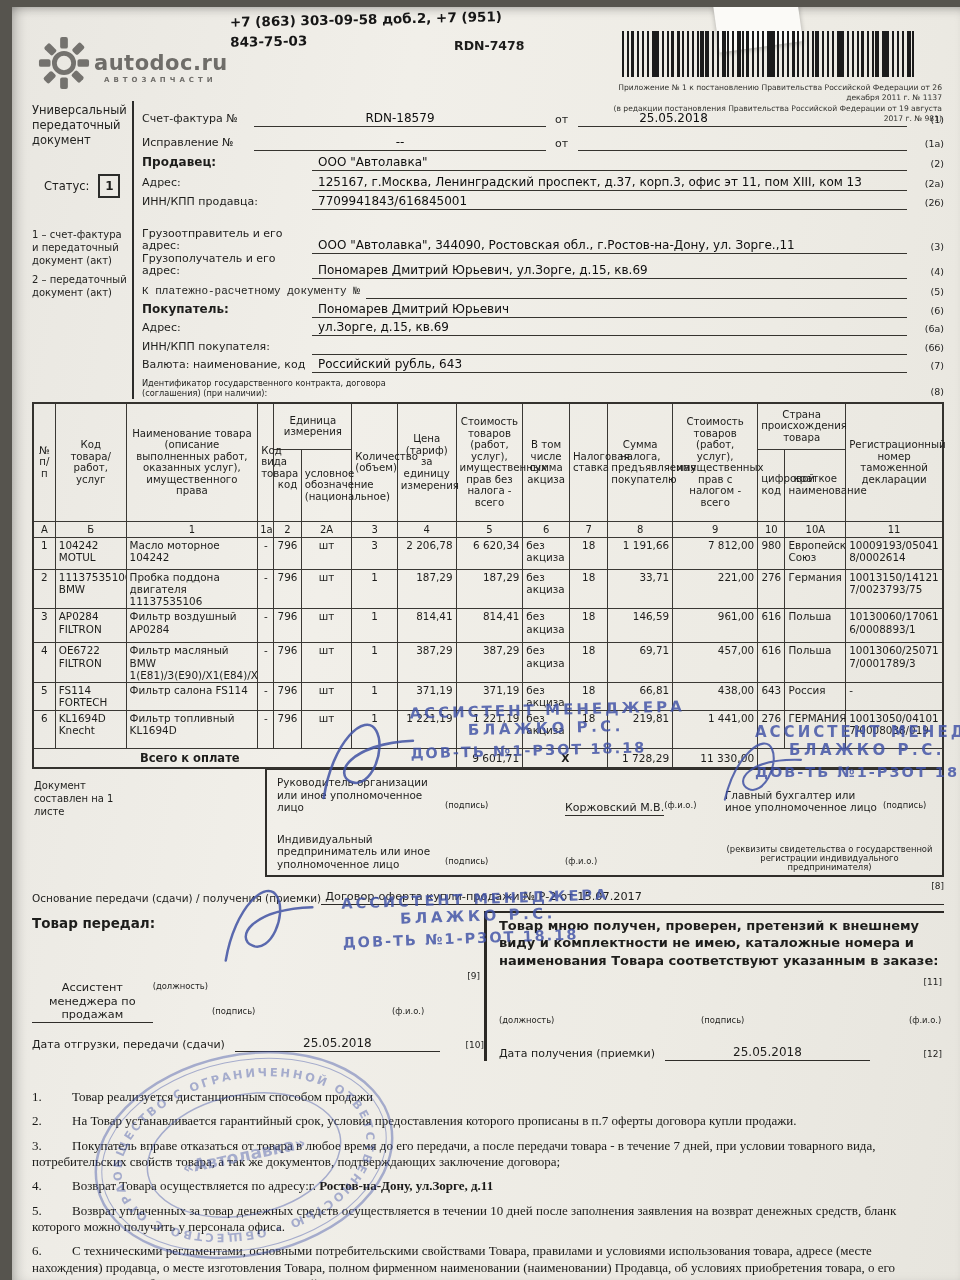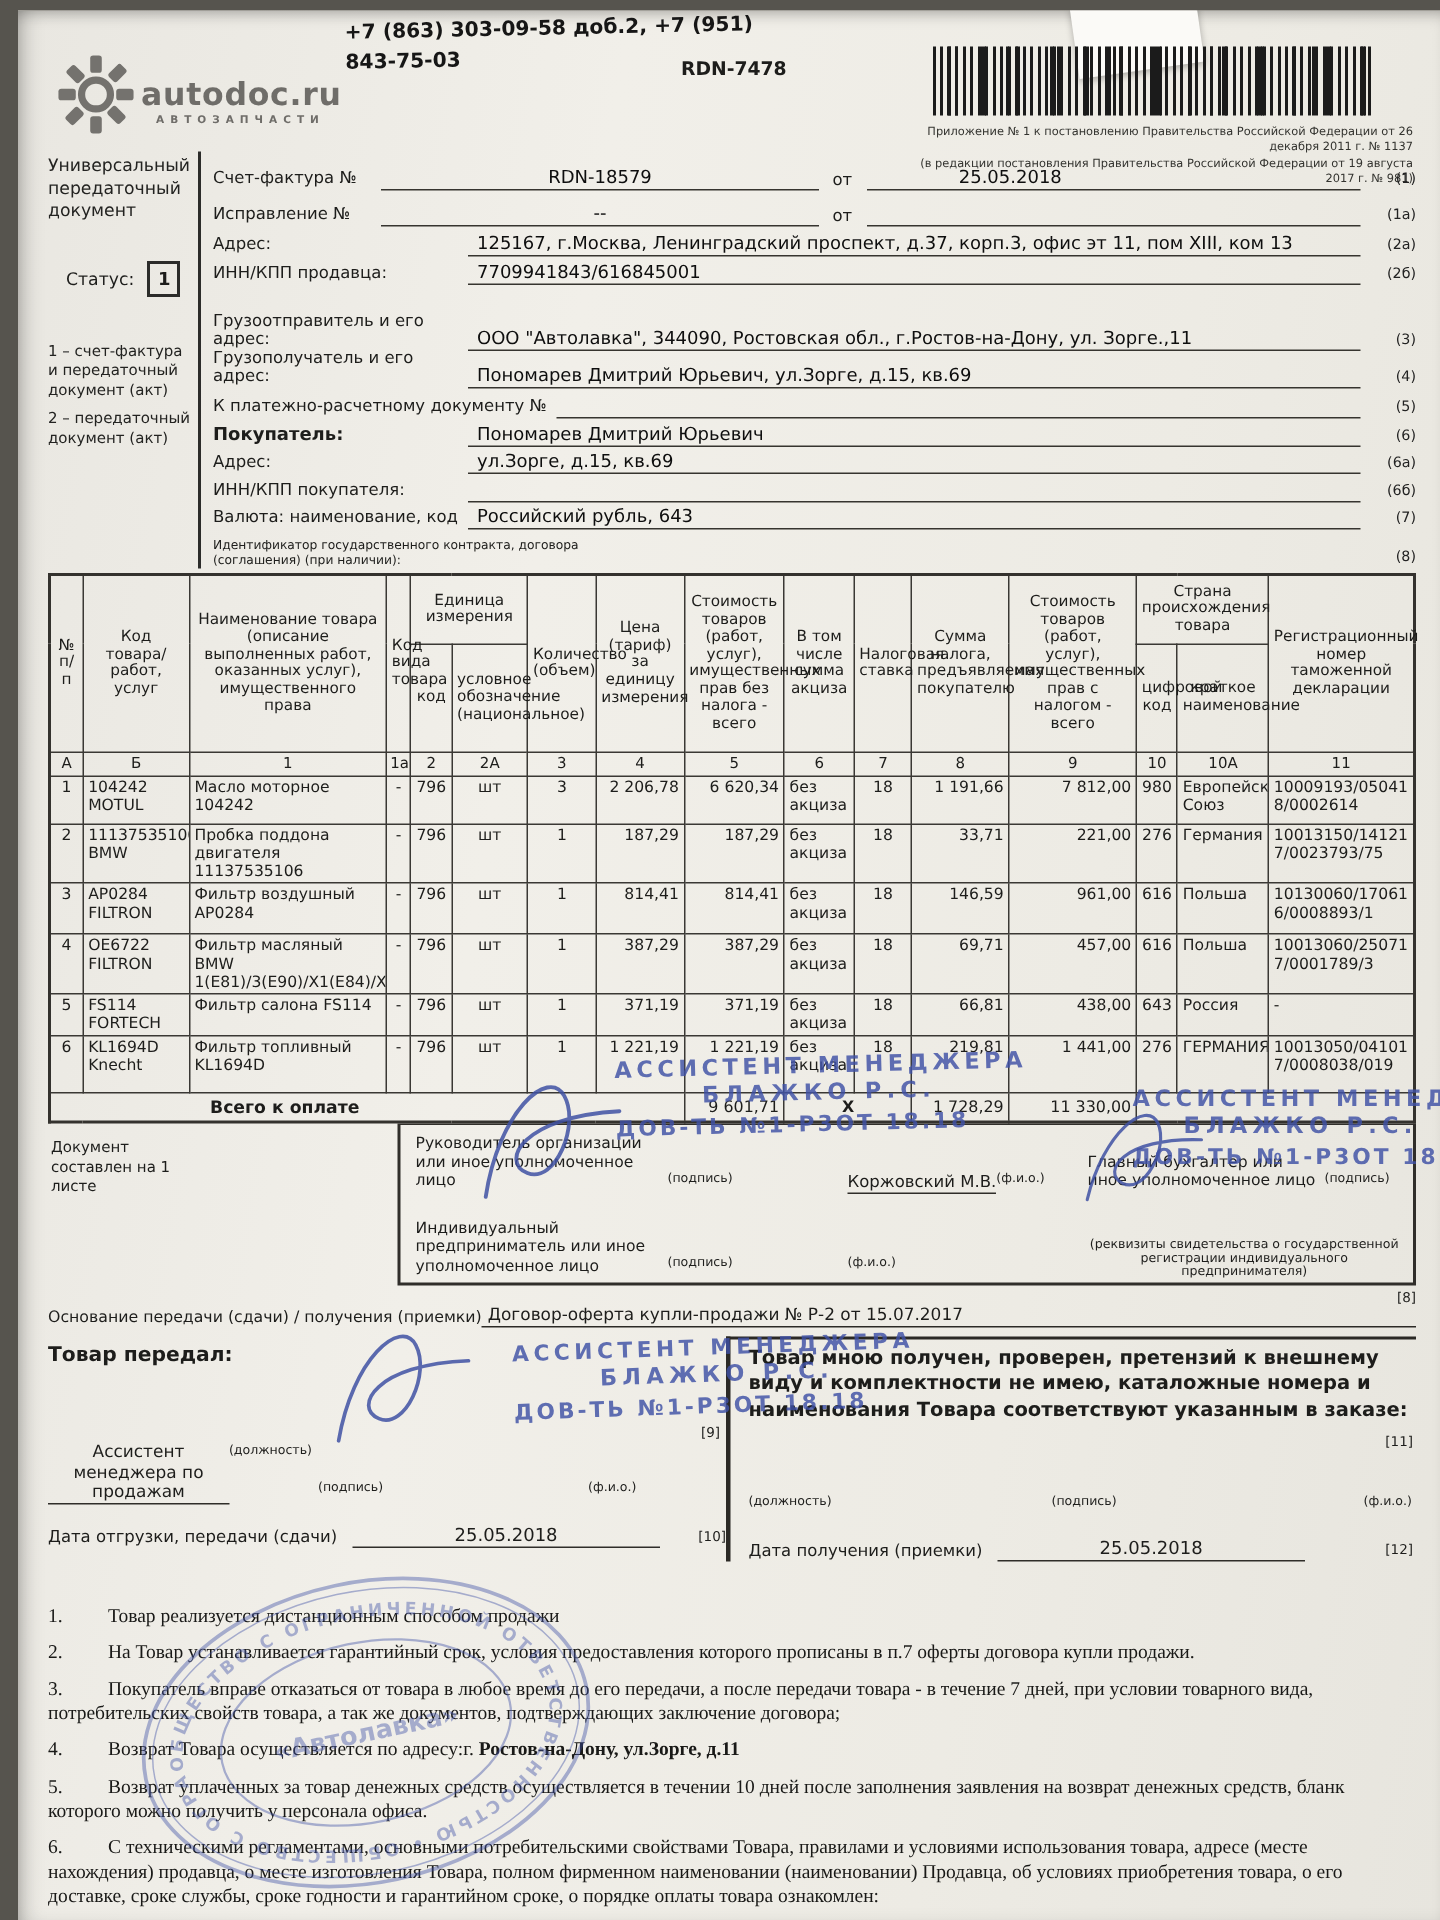--- a/index.html
+++ b/index.html
@@ -37,21 +37,21 @@
   .sb-status{margin-top:26px;display:flex;align-items:center;gap:9px;font-size:11.5px;padding-left:12px;}
   .sb-box{width:18px;height:20px;border:2px solid #2c2c2a;display:flex;align-items:center;
           justify-content:center;font-size:12px;font-weight:bold;}
   .sb-legend{margin-top:30px;font-size:10px;line-height:1.3;color:#232321;}
   .sb-legend p{margin:0 0 6px 0;}
   .fields{margin-left:100px;border-left:2.5px solid #2c2c2a;padding-left:8px;padding-top:2px;}
   .frow{display:flex;align-items:flex-end;}
   .flabel{font-size:11px;width:170px;flex:none;padding-bottom:1px;line-height:1.15;}
   .fbold{font-weight:bold;font-size:12px;}
   .fsmall{font-size:8.2px;width:255px;line-height:1.15;}
-  .fauto{width:auto;padding-right:6px;white-space:nowrap;}
+  .fauto{width:auto;padding-right:6px;white-space:nowrap;font-family:Liberation Mono, monospace;}
   .frow .flabel.fw112{width:112px;}
   .seg{border-bottom:1.4px solid #36342f;display:flex;align-items:flex-end;justify-content:center;min-height:14px;}
   .seg .v{font-size:12px;color:#0e0e0e;padding:0 3px 1px;white-space:nowrap;}
   .seg.left{justify-content:flex-start;padding-left:3px;}
   .seg.grow{flex:1;}
   .seg1{width:292px;flex:none;}
   .seg2{flex:1;}
   .seg2 .v{margin-right:42%;}
   .fmid{font-size:11px;padding:0 10px 1px 9px;}
   .fmarker{width:37px;flex:none;text-align:right;font-size:9.5px;padding-bottom:2px;color:#222;}
@@ -206,20 +206,27 @@
           <div class="frow" style="height: 24px;">
             <span class="flabel fw112">Исправление №</span>
             <span class="seg seg1">
               <span class="v">--</span>
             </span>
             <span class="fmid">от</span>
             <span class="seg seg2">
               <span class="v"></span>
             </span>
             <span class="fmarker">(1а)</span>
+          </div>
+          <div class="frow" style="height: 20px;">
+            <span class="flabel fbold">Продавец:</span>
+            <span class="seg left grow">
+              <span class="v">ООО "Автолавка"</span>
+            </span>
+            <span class="fmarker">(2)</span>
           </div>
           <div class="frow" style="height: 20px;">
             <span class="flabel">Адрес:</span>
             <span class="seg left grow">
               <span class="v">125167, г.Москва, Ленинградский проспект, д.37, корп.3, офис эт 11, пом XIII, ком 13</span>
             </span>
             <span class="fmarker">(2а)</span>
           </div>
           <div class="frow" style="height: 19px;">
             <span class="flabel">ИНН/КПП продавца:</span>

